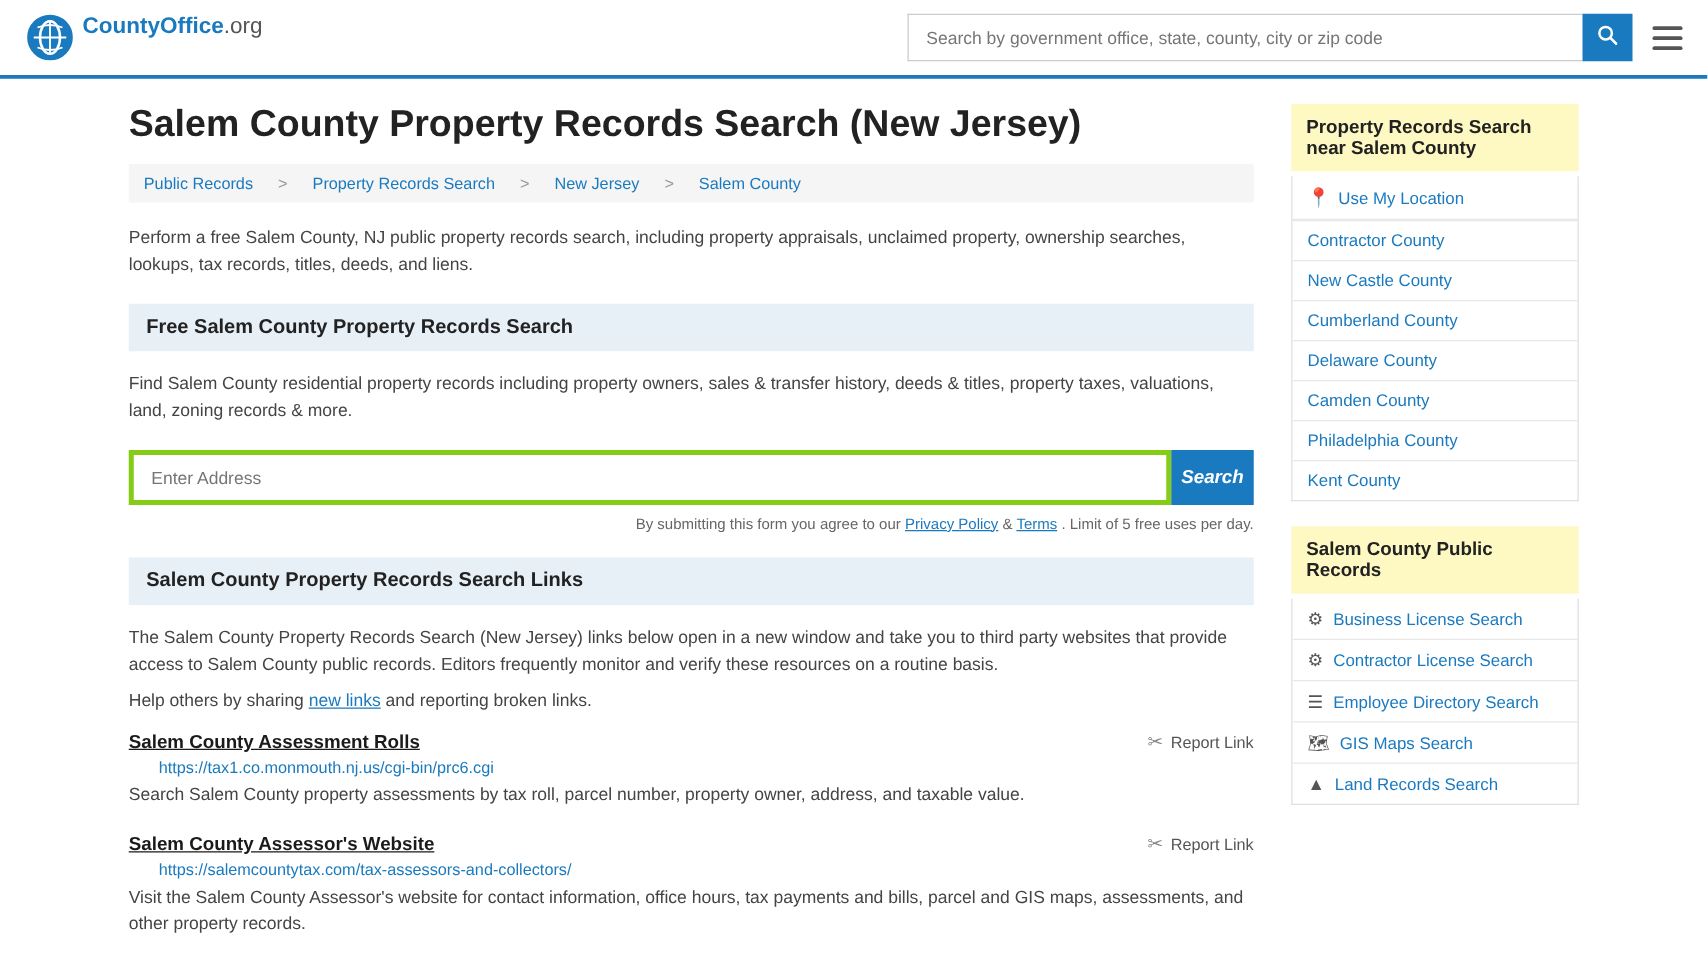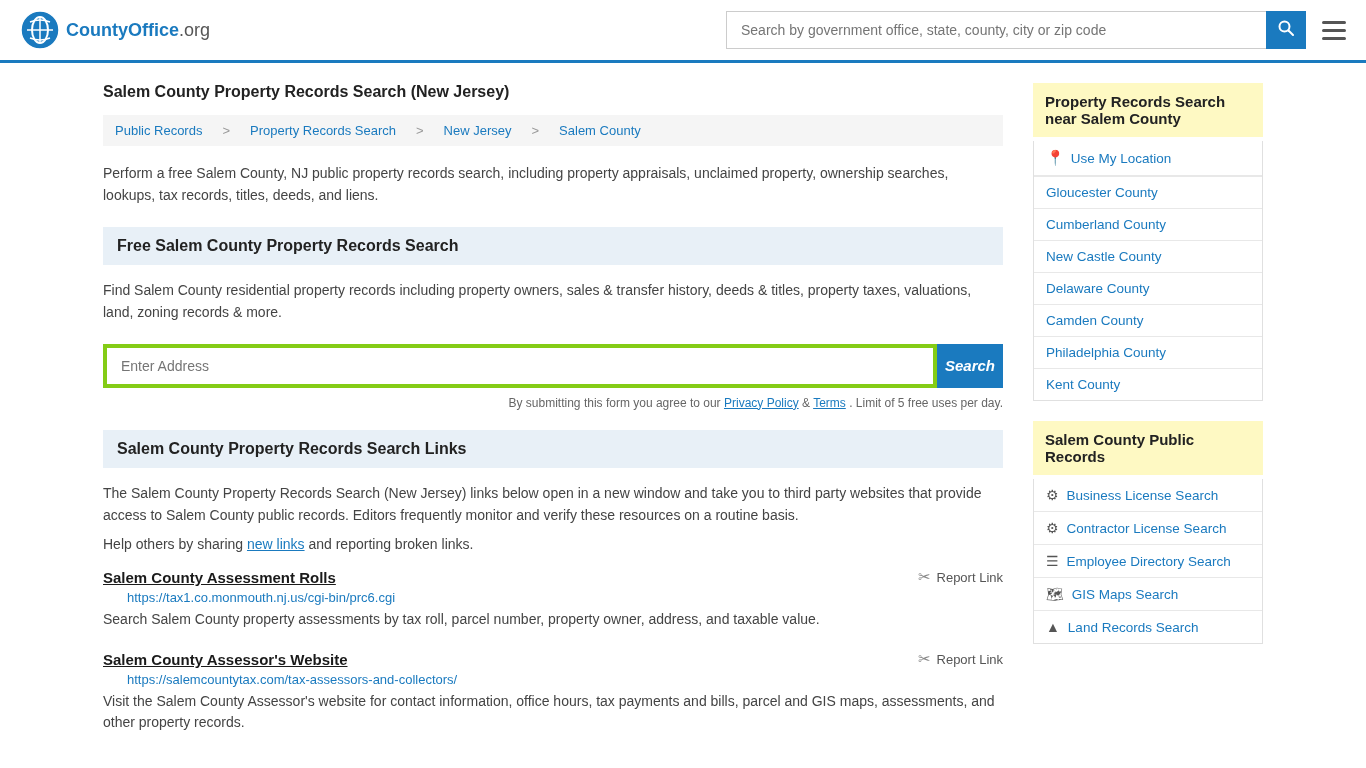--- a/index.html
+++ b/index.html
@@ -9,21 +9,21 @@
     .header {
       background: #fff;
       border-bottom: 3px solid #1a7abf;
       padding: 10px 20px;
       display: flex;
       align-items: center;
       gap: 20px;
     }
     .logo-area {
       display: flex;
-      align-items: center;
+      align-items: flex-start;
       gap: 6px;
       flex-shrink: 0;
     }
     .logo-icon {
       width: 40px;
       height: 40px;
     }
     .search-bar-container {
       flex: 1;
       display: flex;
@@ -75,21 +75,21 @@
     .main-content {
       flex: 1;
     }
     .sidebar {
       width: 230px;
       flex-shrink: 0;
     }
 
     
     .page-title {
-      font-size: 16px;
+      font-size: 30px;
       font-weight: bold;
       color: #222;
       margin-bottom: 14px;
     }
 
     
     .breadcrumb {
       background: #f5f5f5;
       padding: 8px 12px;
       font-size: 13px;
@@ -380,27 +380,27 @@
     <div class="sidebar-section">
       <div class="sidebar-heading">Property Records Search near Salem County</div>
       <ul class="sidebar-list">
         <li>
           <div class="sidebar-location-link">
             <span class="location-dot">📍</span>
             <span>Use My Location</span>
           </div>
         </li>
         <li>
-            <a href="#">Gloucester County</a>
+            <a href="#">Contractor County</a>
+          </li>
+        <li>
+            <a href="#">New Castle County</a>
           </li>
         <li>
             <a href="#">Cumberland County</a>
-          </li>
-        <li>
-            <a href="#">New Castle County</a>
           </li>
         <li>
             <a href="#">Delaware County</a>
           </li>
         <li>
             <a href="#">Camden County</a>
           </li>
         <li>
             <a href="#">Philadelphia County</a>
           </li>

